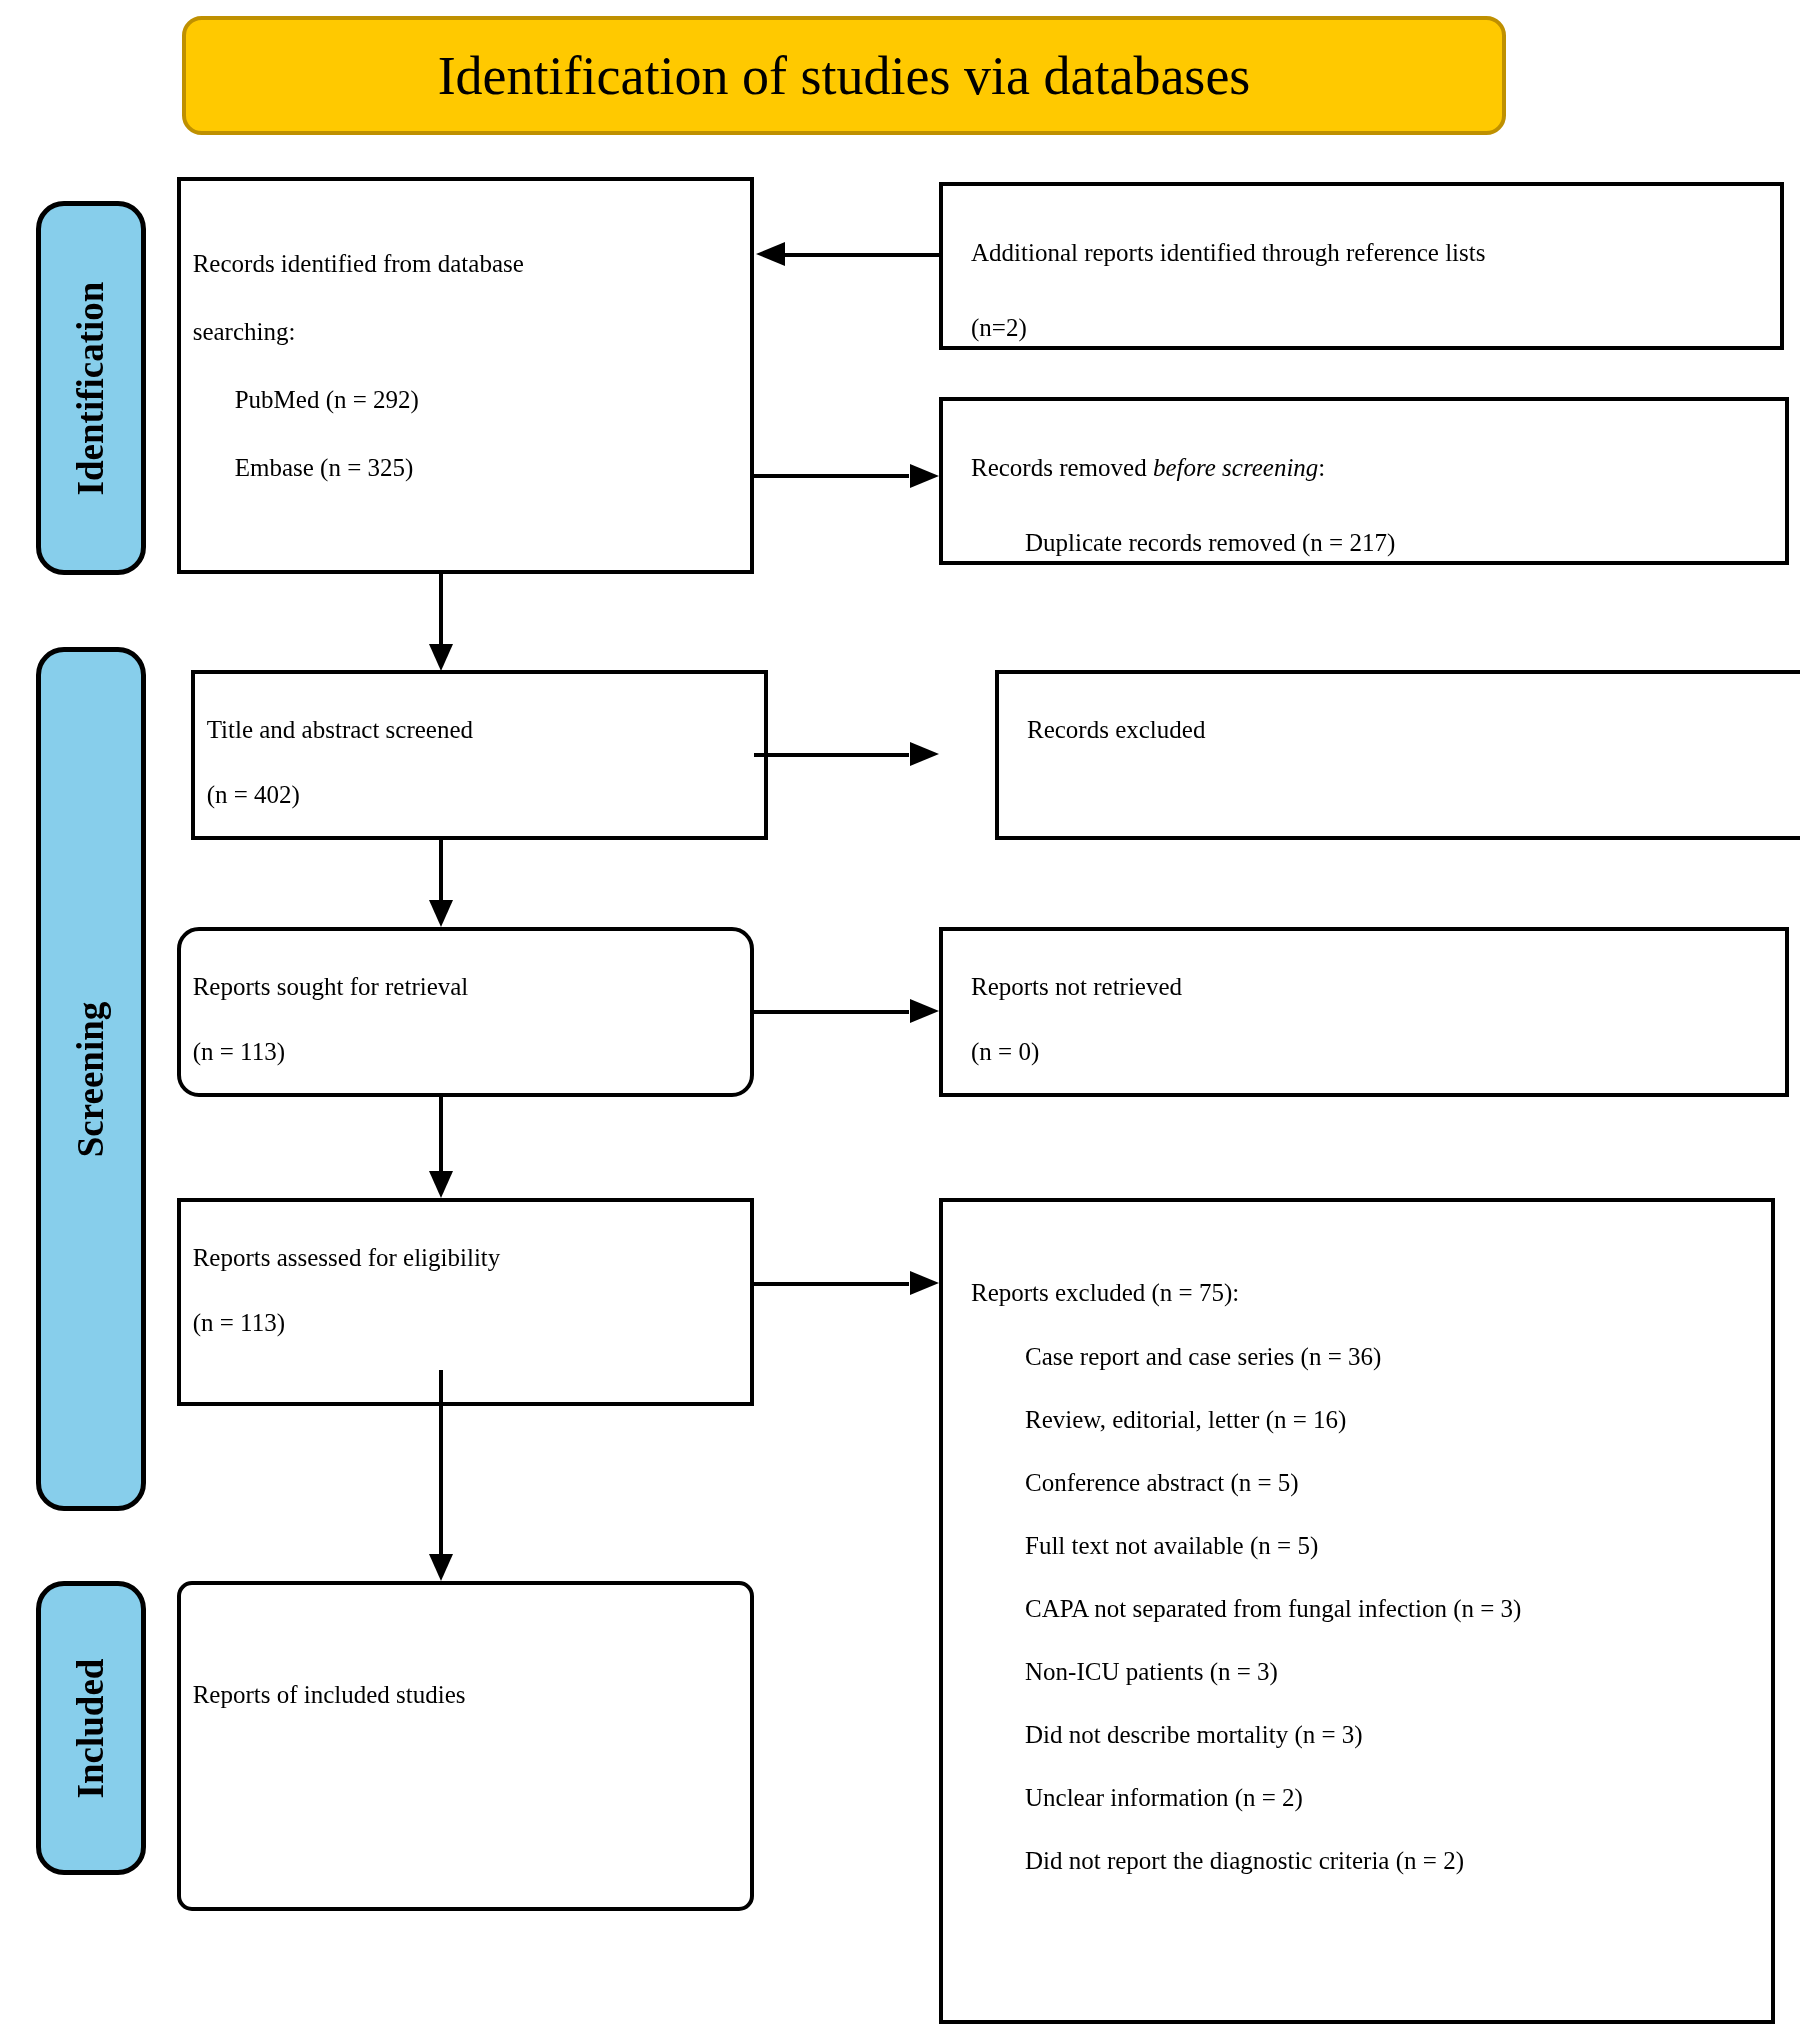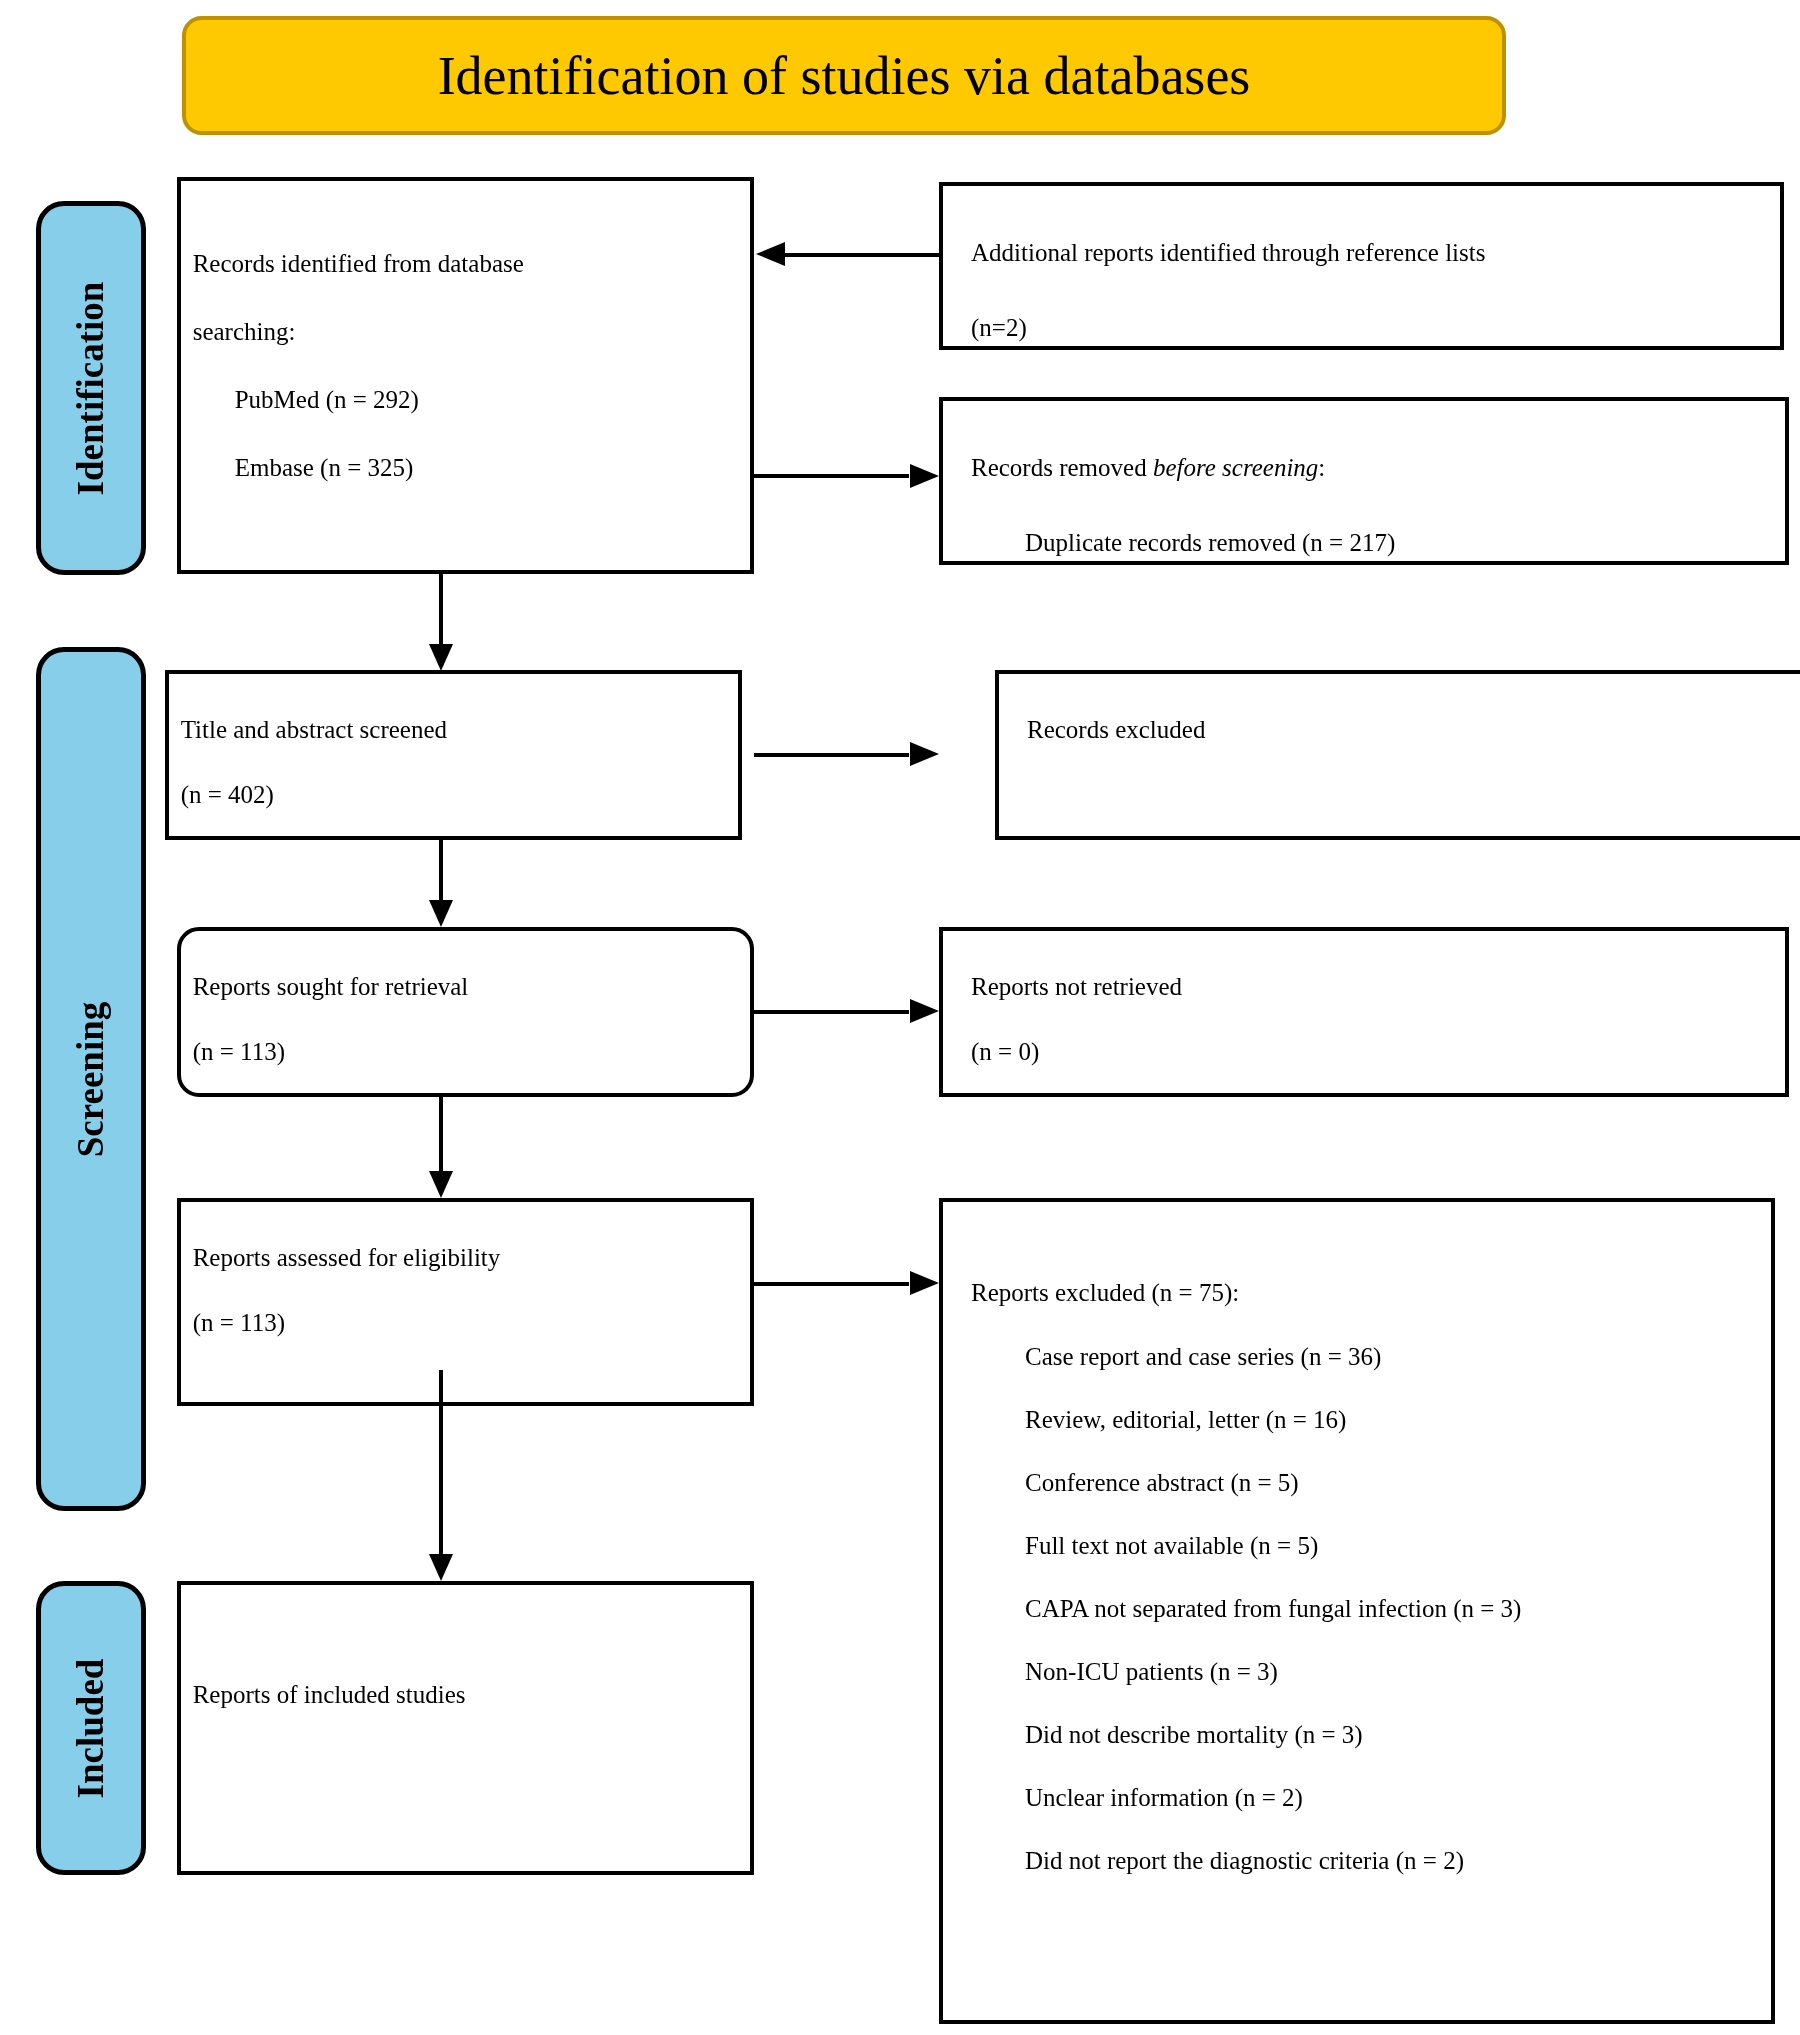--- a/index.html
+++ b/index.html
@@ -82,21 +82,21 @@
   <div class="box" style="left:939px;top:182px;width:845px;height:168px;padding:29px 4.7px 0 28px;line-height:75px;">
     <span class="l">Additional reports identified through reference lists</span>
     <span class="l">(n=2)</span>
   </div>
 
   <div class="box" style="left:939px;top:397px;width:850px;height:168px;padding:29px 4.7px 0 28px;line-height:75px;">
     <span class="l"><span>Records removed </span><i>before screening</i><span>:</span></span>
     <span class="l" style="padding-left:54px;">Duplicate records removed (n = 217)</span>
   </div>
 
-  <div class="box" style="left:165px;top:670px;width:577px;height:170px;padding:23px 4.7px 0 11.7px;line-height:65px;">
+  <div class="box" style="left:191px;top:670px;width:577px;height:170px;padding:23px 4.7px 0 11.7px;line-height:65px;">
     <span class="l">Title and abstract screened</span>
     <span class="l">(n = 402)</span>
   </div>
 
   <div class="box" style="left:995px;top:670px;width:850px;height:170px;padding:23px 4.7px 0 28px;line-height:65px;">
     <span class="l">Records excluded</span>
   </div>
 
   <div class="box" style="left:177px;top:927px;width:577px;height:170px;padding:23px 4.7px 0 11.7px;line-height:65px;border-radius:22px;">
     <span class="l">Reports sought for retrieval</span>
@@ -119,21 +119,21 @@
     <span class="l" style="line-height:63px;padding-left:54px;">Review, editorial, letter (n = 16)</span>
     <span class="l" style="line-height:63px;padding-left:54px;">Conference abstract (n = 5)</span>
     <span class="l" style="line-height:63px;padding-left:54px;">Full text not available (n = 5)</span>
     <span class="l" style="line-height:63px;padding-left:54px;">CAPA not separated from fungal infection (n = 3)</span>
     <span class="l" style="line-height:63px;padding-left:54px;">Non-ICU patients (n = 3)</span>
     <span class="l" style="line-height:63px;padding-left:54px;">Did not describe mortality (n = 3)</span>
     <span class="l" style="line-height:63px;padding-left:54px;">Unclear information (n = 2)</span>
     <span class="l" style="line-height:63px;padding-left:54px;">Did not report the diagnostic criteria (n = 2)</span>
   </div>
 
-  <div class="box" style="left:177px;top:1581px;width:577px;height:294px;padding:77px 4.7px 0 11.7px;line-height:65px;">
+  <div class="box" style="left:177px;top:1581px;width:577px;height:330px;padding:77px 4.7px 0 11.7px;line-height:65px;border-radius:15px;">
     <span class="l">Reports of included studies</span>
   </div>
 
   <div class="head left" style="left:756px;top:242px;"></div>
   <div class="hline" style="left:784px;top:253px;width:155px;"></div>
 
   <div class="hline" style="left:754px;top:474px;width:155px;"></div>
   <div class="head right" style="left:910px;top:464px;"></div>
 
   <div class="vline" style="left:439px;top:574px;height:71px;"></div>

